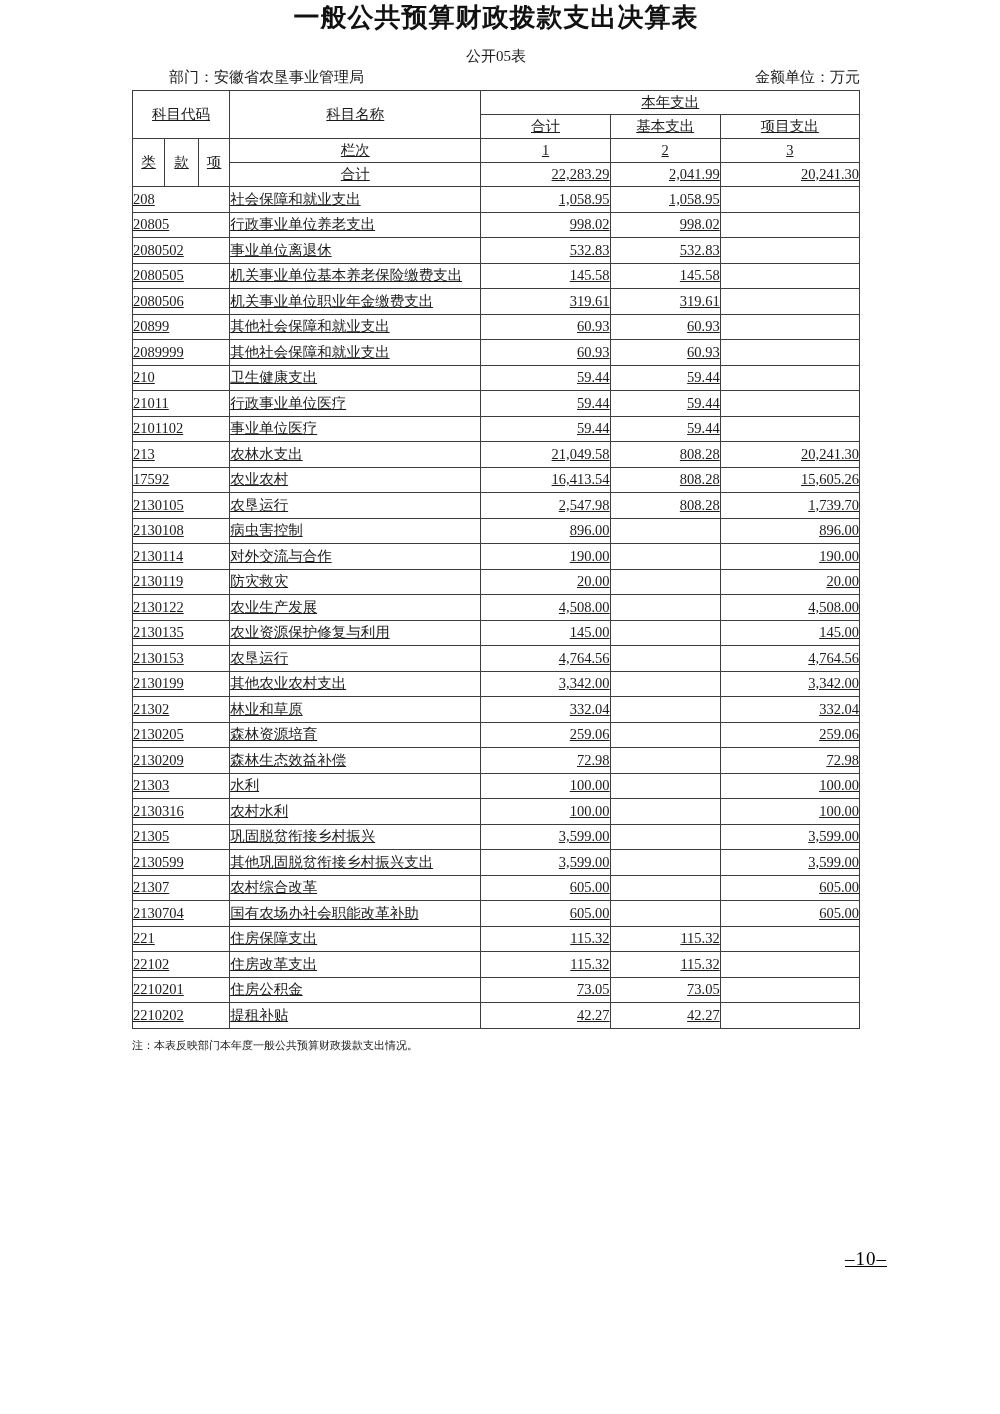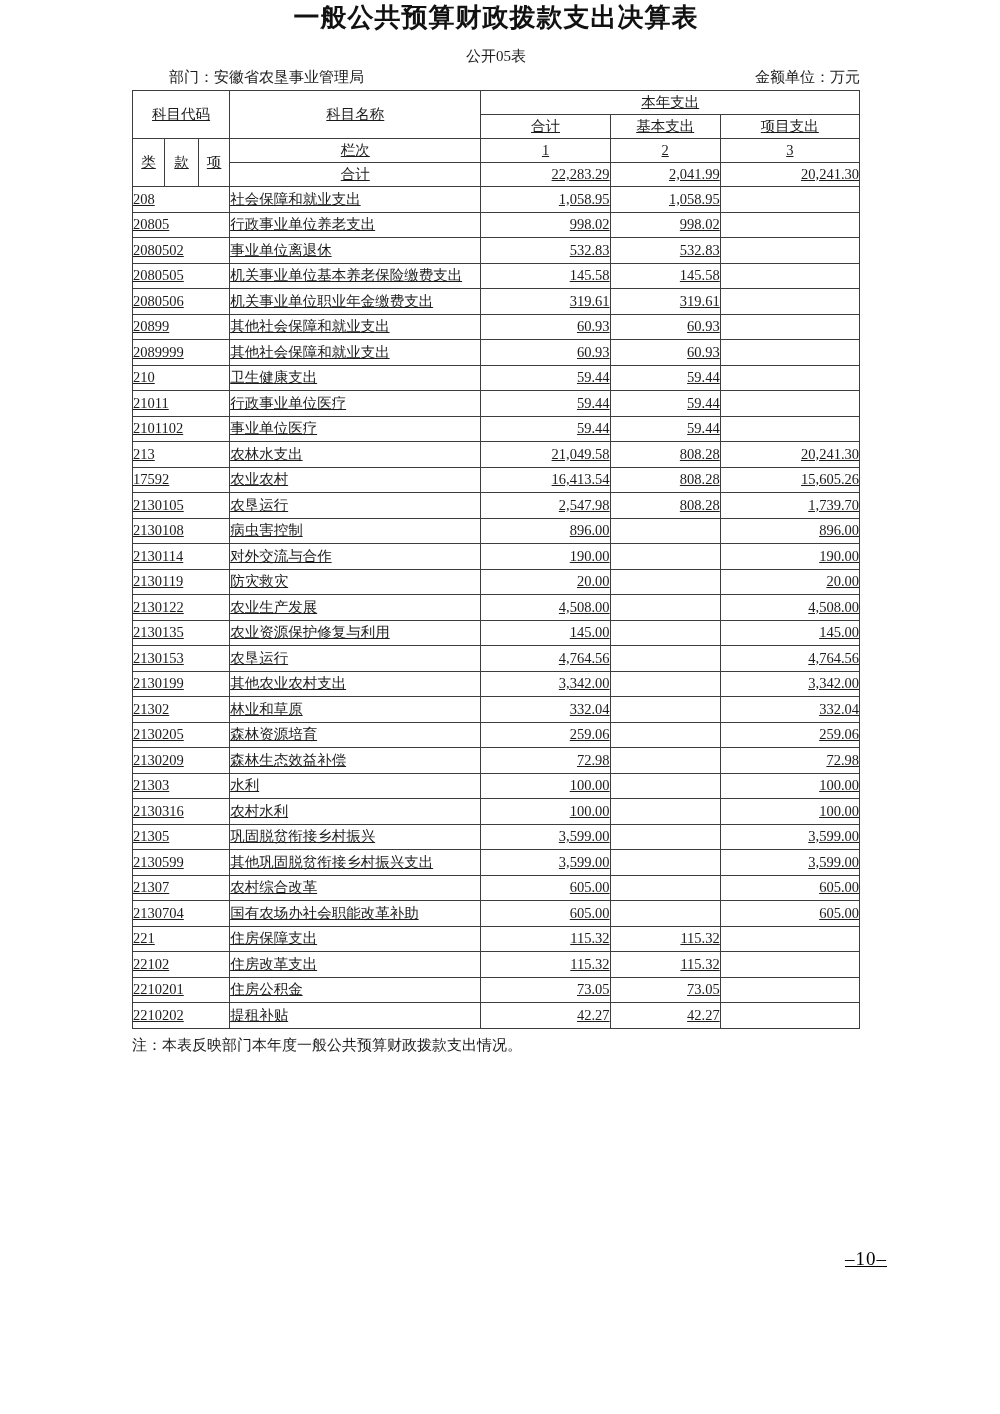--- a/index.html
+++ b/index.html
@@ -41,21 +41,21 @@
     white-space:nowrap;
     overflow:hidden;
     padding:0;
   }
   thead tr { height:24px; }
   thead th { text-align:center; }
   tbody tr { height:25.5px; }
   td.cell-code, th.cell-code { text-align:left; padding-left:9px; }
   td.cell-name { text-align:left; padding-left:9px; }
   td.cell-num { text-align:right; padding-right:10px; }
-  .note { font-size:15px; margin-top:7px; line-height:19px; }
+  .note { font-size:11px; margin-top:7px; line-height:19px; }
   .page-num {
     position:absolute;
     top:1248px; right:113px;
     font-size:19px;
     letter-spacing:1px;
     color:#000000;
     text-decoration:underline;
   }
 </style>
 </head>

